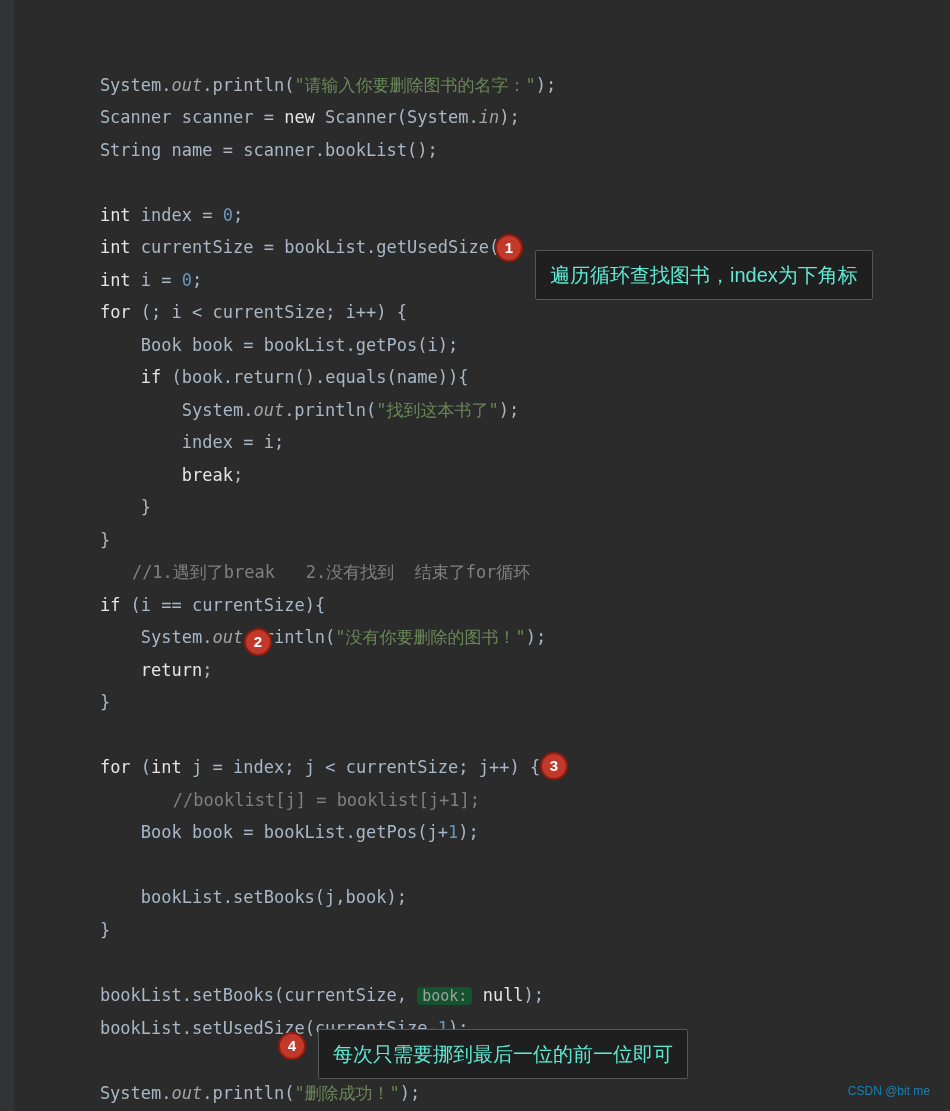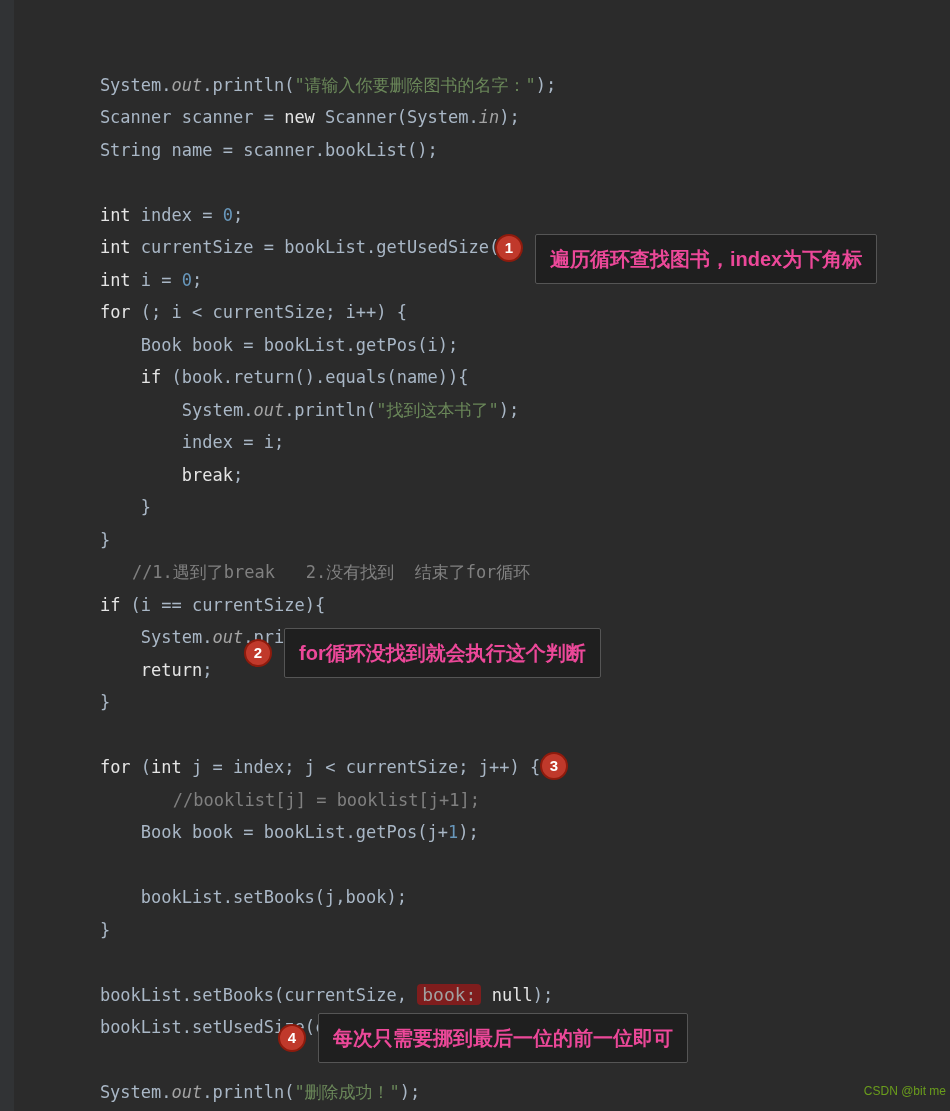--- a/index.html
+++ b/index.html
@@ -27,25 +27,25 @@
     white-space: pre;
     padding-top: 36px;
   }
   .kw    { color: #e5e5e5; }          
   .field { color: #a3a3a3; font-style: italic; } 
   .str   { color: #6a8759; }          
   .num   { color: #6897bb; }          
   .cmt   { color: #808080; margin-left: 32px; }          
   .under { text-underline-offset: 2px; }
   .hintbox {
-    background: #7f1d1d;
+    background: #14532d;
     color: #a0a0a0;
     border-radius: 4px;
     padding: 0 5px;
-    font-size: 18px;
+    font-size: 15px;
   }
 
   
   .callout {
     position: absolute;
     display: flex;
     align-items: flex-start;
     gap: 12px;
     z-index: 5;
   }
@@ -58,37 +58,38 @@
     font-size: 15px;
     font-weight: 600;
     display: flex;
     align-items: center;
     justify-content: center;
     border: 2px solid #8e1b0d;
     flex-shrink: 0;
   }
   .note {
     background: #1f1f1f;
-    color: #ec4899;
+    color: #5eead4;
     font-family: Arial, "PingFang SC", "Microsoft YaHei", sans-serif;
     font-size: 20px;
     line-height: 32px;
     padding: 8px 14px;
     border: 1px solid #555;
     border-radius: 2px;
     max-width: 380px;
-    font-weight: 700;
+    font-weight: 400;
+    margin-top: 16px;
   }
   .watermark {
     position: absolute;
-    right: 4px;
+    right: 20px;
     bottom: 4px;
     font-family: Arial, sans-serif;
     font-size: 12px;
-    color: #84cc16;
+    color: #0ea5e9;
     opacity: 0.7;
   }
 </style>
 </head>
 <body>
 
 <div class="gutter"></div>
 
 <div class="code">
 <span>        System.<span class="field">out</span>.println(<span class="str">"请输入你要删除图书的名字："</span>);</span>
@@ -126,21 +127,20 @@
 
 </div>
 
 <div class="callout" style="left:495px; top:234px;">
   <div class="badge">1</div>
   <div class="note">遍历循环查找图书，index为下角标</div>
 </div>
 
 <div class="callout" style="left:244px; top:628px; align-items:center;">
   <div class="badge">2</div>
-  <div class="note">for循环没找到就会执行这个判断</div>
 </div>
 
 <div class="callout" style="left:540px; top:752px;">
   <div class="badge">3</div>
 </div>
 
 <div class="callout" style="left:278px; top:1013px; align-items:center;">
   <div class="badge">4</div>
   <div class="note">每次只需要挪到最后一位的前一位即可</div>
 </div>

